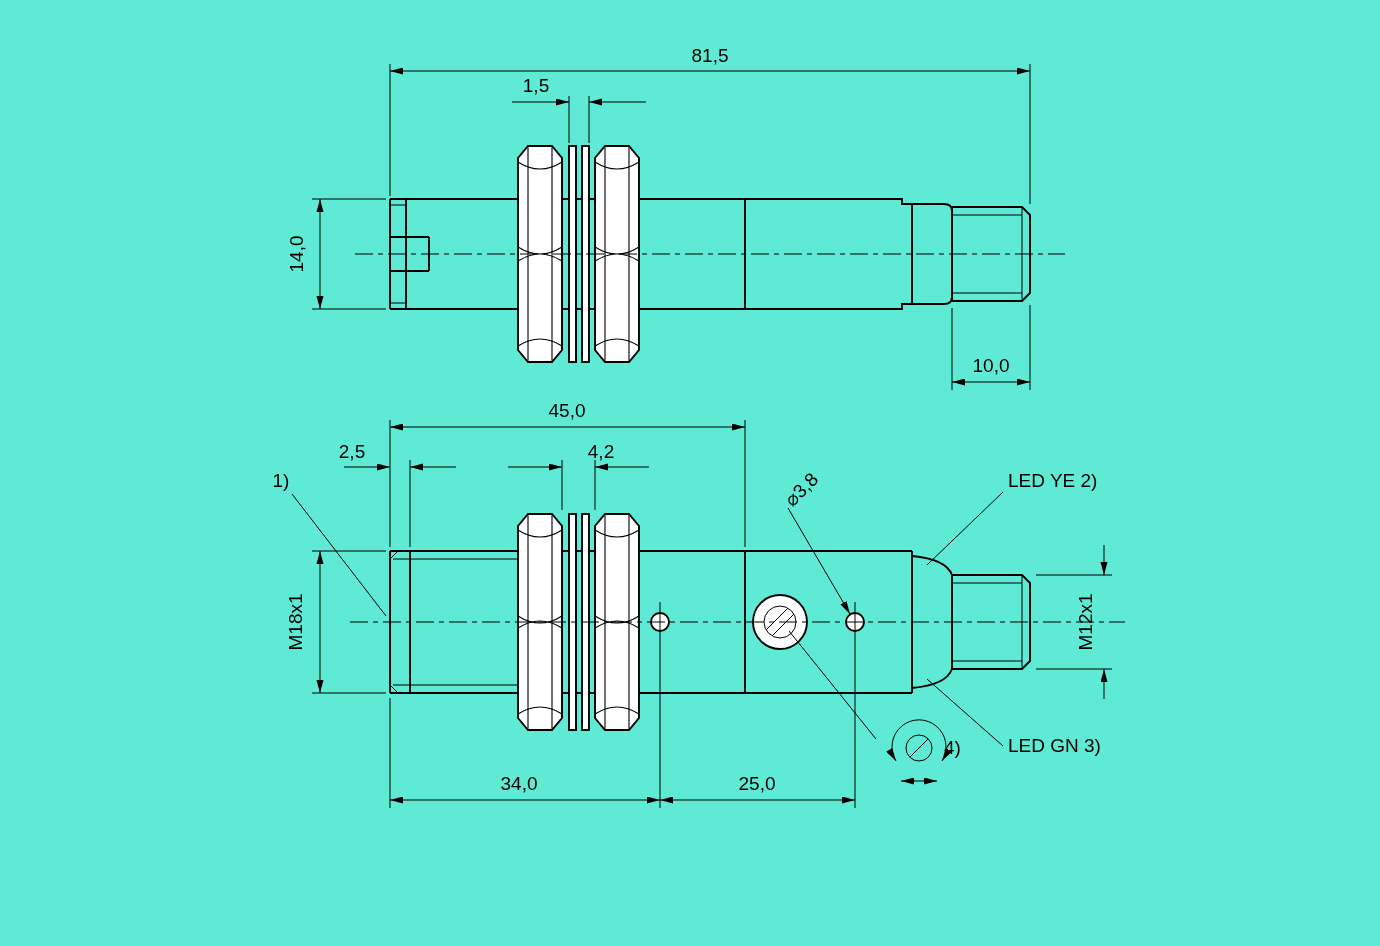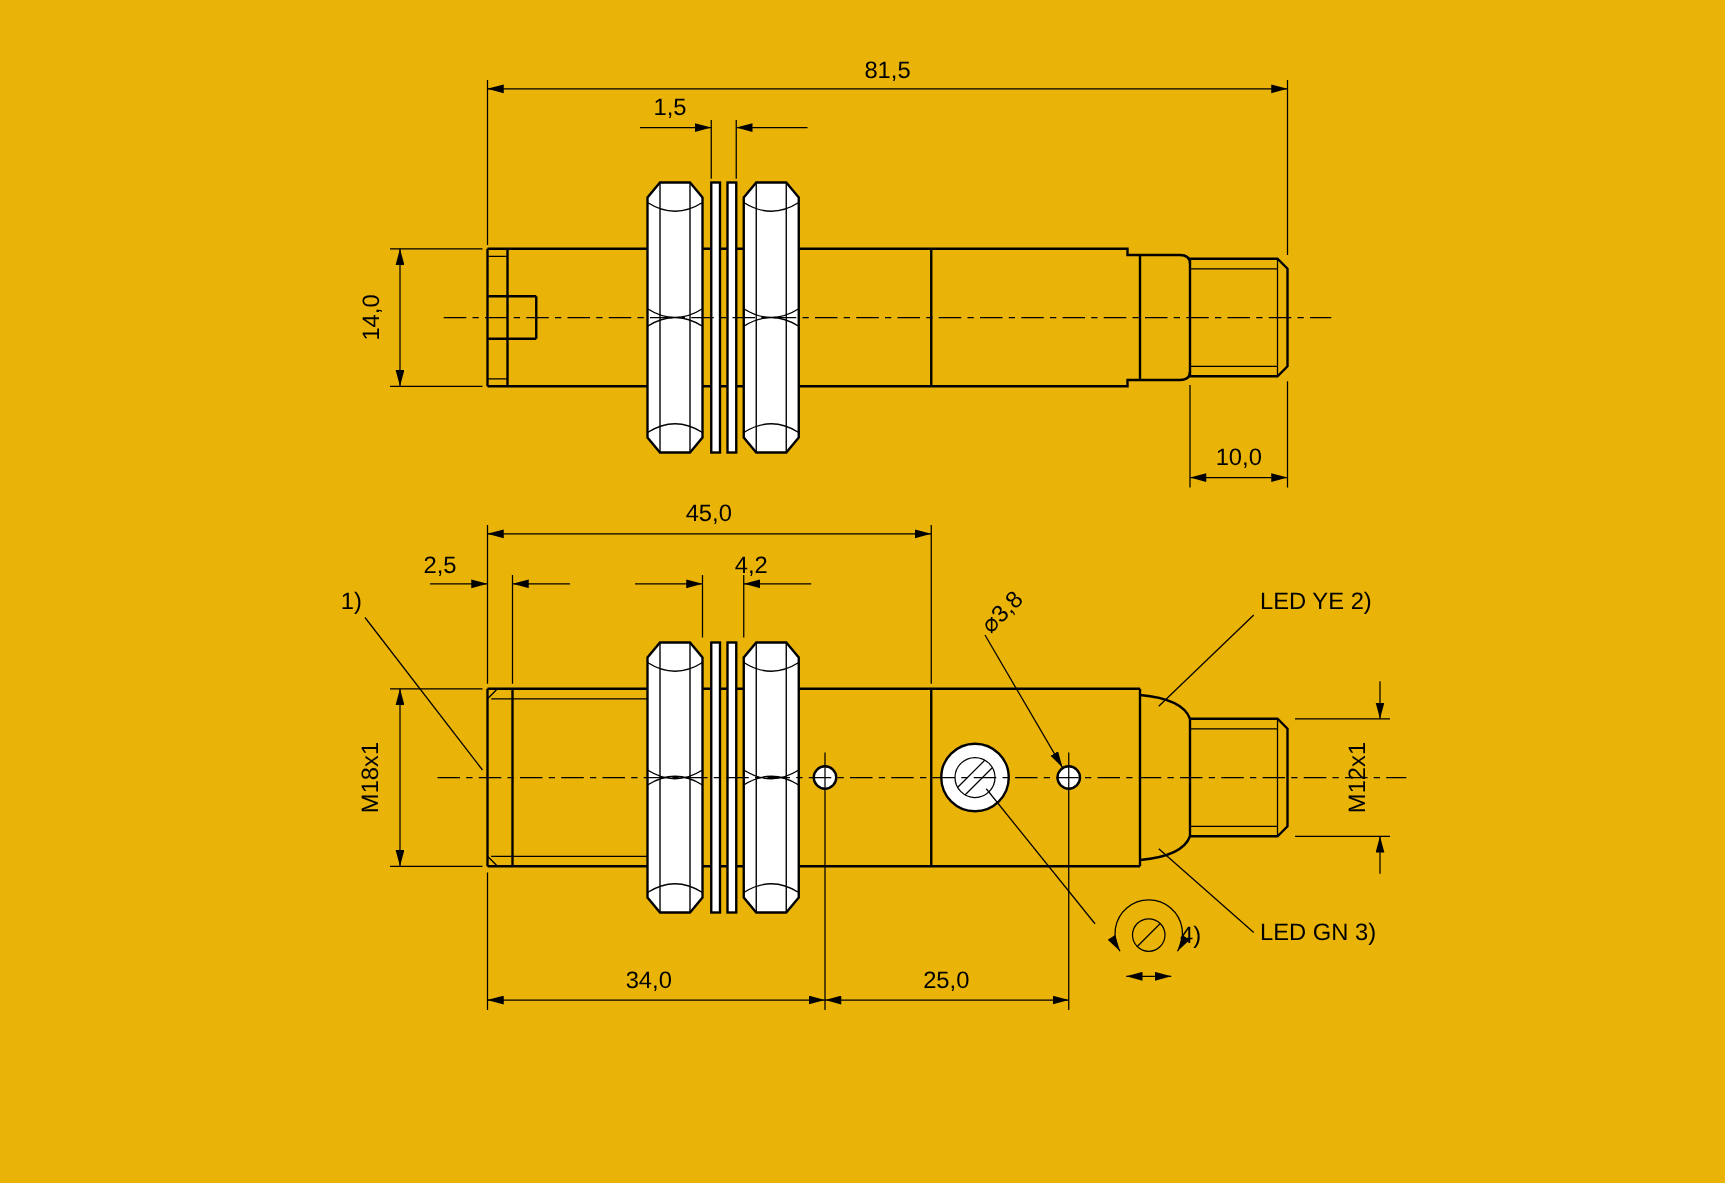--- a/index.html
+++ b/index.html
@@ -5,21 +5,21 @@
   html, body {
     margin: 0;
     padding: 0;
     background: #ffffff;
     font-family: "Liberation Sans", sans-serif;
   }
   .canvas {
     position: relative;
     width: 1380px;
     height: 946px;
-    background: #eab308;
+    background: #5eead4;
     overflow: hidden;
   }
   svg { display: block; }
   .thick  { stroke: #000; stroke-width: 1.9; fill: none; }
   .thin   { stroke: #000; stroke-width: 1;   fill: none; }
   .facet  { stroke: #000; stroke-width: 1.1; fill: none; }
   .whiteF { stroke: #000; stroke-width: 1.9; fill: #fff; }
   .center { stroke: #000; stroke-width: 1; fill: none; stroke-dasharray: 18 5 5 5; }
   text {
     font-family: "Liberation Sans", sans-serif;

